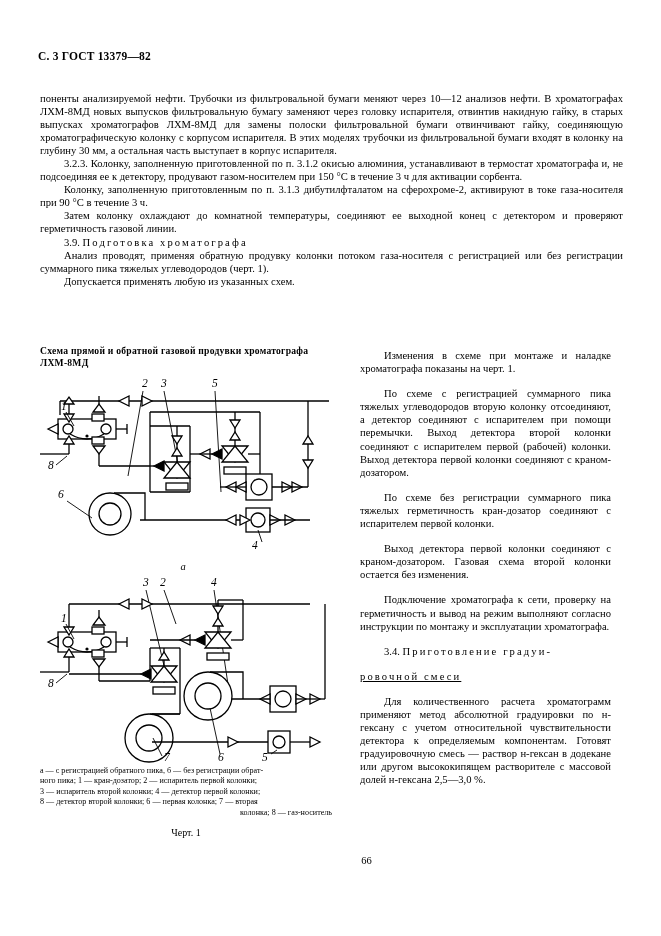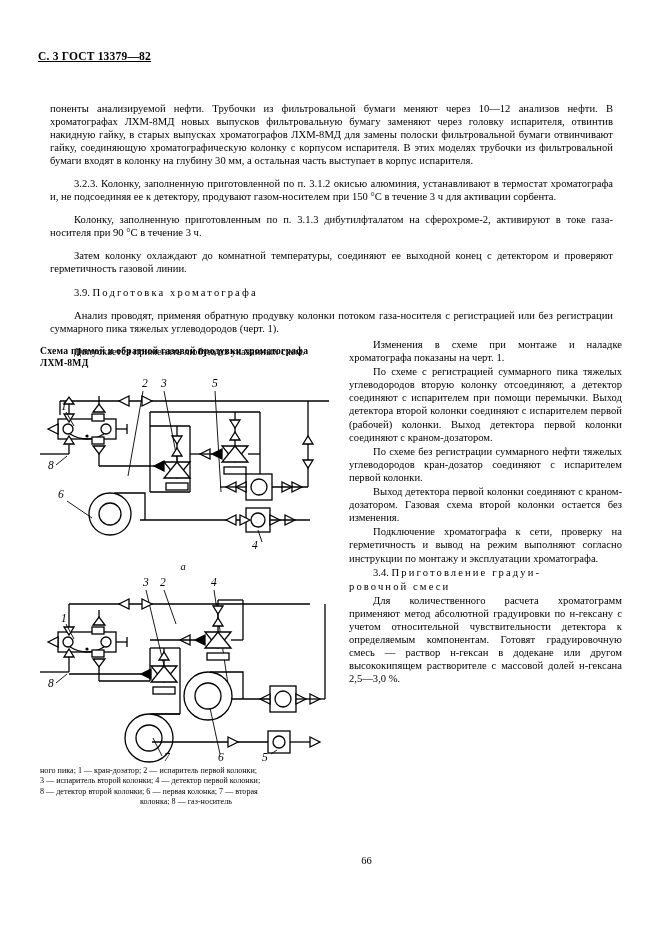--- a/index.html
+++ b/index.html
@@ -25,35 +25,34 @@
 
   
   .hdr {
     position: absolute;
     left: 38px;
     top: 50px;
     font-size: 11.5px;
     font-weight: bold;
     letter-spacing: 0.2px;
     white-space: nowrap;
-    text-decoration: underline;
   }
 
   
   .intro {
     position: absolute;
     left: 40px;
     top: 92px;
     width: 583px;
     font-size: 10.6px;
     line-height: 13.05px;
     text-align: justify;
     text-justify: inter-word;
   }
-  .intro p { margin: 10px; }
+  .intro p { margin: 0; }
   .intro p.ind { text-indent: 24px; }
   .sp-head {
     letter-spacing: 2.1px;
   }
 
   
   .col-left {
     position: absolute;
     left: 40px;
     top: 345px;
@@ -61,22 +60,22 @@
   }
   .col-right {
     position: absolute;
     left: 348px;
     top: 337px;
     width: 275px;
     font-size: 10.6px;
     line-height: 13.1px;
     text-align: justify;
   }
-  .col-right p { margin: 1px; text-indent: 24px; }
-  .col-right p.noind { text-indent: 0; }
+  .col-right p { margin: 12px; text-indent: 24px; }
+  .col-right p.noind { text-indent: 0; text-decoration: underline; }
 
   .fig-title {
     font-size: 9.6px;
     font-weight: bold;
     text-align: left;
     line-height: 11.5px;
     letter-spacing: 0.25px;
   }
 
   
@@ -91,21 +90,21 @@
   .fig-legend {
     position: absolute;
     left: 40px;
     top: 766px;
     width: 292px;
     font-size: 8.1px;
     line-height: 10.4px;
     text-align: justify;
   }
   .fig-legend p { margin: 0; }
-  .fig-legend p.ctr { text-align: center; }
+  .fig-legend p.ctr { text-align: right; }
 
   .chert {
     position: absolute;
     left: 40px;
     top: 827px;
     width: 292px;
     text-align: center;
     font-size: 10px;
   }
 
@@ -401,31 +400,33 @@
           <text class="num" x="222" y="175">5</text>
           <path class="lnt" d="M231 168 L237 164"></path>
 
           <text class="sub" x="143" y="196" text-anchor="middle">б</text>
         </g>
       </svg>
     </div>
   </div>
 
   <div class="fig-legend">
+    <p>а — с регистрацией обратного пика, б — без регистрации обрат-</p>
     <p>ного пика;  1 — кран-дозатор; 2 — испаритель первой колонки;</p>
     <p>3 — испаритель второй колонки; 4 — детектор первой колонки;</p>
     <p>8 — детектор  второй колонки; 6 — первая колонка; 7 — вторая</p>
     <p class="ctr">колонка; 8 — газ-носитель</p>
   </div>
 
+  <div class="chert">Черт. 1</div>
 
   <div class="col-right">
     <p>Изменения в схеме при монтаже и наладке хроматографа показаны на черт. 1.</p>
     <p>По схеме с регистрацией суммарного пика тяжелых углеводородов вторую колонку отсоединяют, а детектор соединяют с испарителем при помощи перемычки. Выход детектора второй колонки соединяют с испарителем первой (рабочей) колонки. Выход детектора первой колонки соединяют с краном-дозатором.</p>
-    <p>По схеме без регистрации суммарного нефти тяжелых углеводородов кран-дозатор соединяют с испарителем первой колонки.</p>
+    <p>По схеме без регистрации суммарного пика тяжелых герметичность кран-дозатор соединяют с испарителем первой колонки.</p>
     <p>Выход детектора первой колонки соединяют с краном-дозатором. Газовая схема второй колонки остается без изменения.</p>
     <p>Подключение хроматографа к сети, проверку на герметичность и вывод на режим выполняют согласно инструкции по монтажу и эксплуатации хроматографа.</p>
     <p><span>3.4. </span><span class="sp-head">Приготовление градуи-</span></p>
     <p class="noind"><span class="sp-head">ровочной смеси</span></p>
     <p>Для количественного расчета хроматограмм применяют метод абсолютной градуировки по н-гексану с учетом относительной чувствительности детектора к определяемым компонентам. Готовят градуировочную смесь — раствор  н-гексан в додекане или другом высококипящем растворителе с массовой долей н-гексана 2,5—3,0 %.</p>
   </div>
 
   <div class="pagenum">66</div>
 
 </div>

